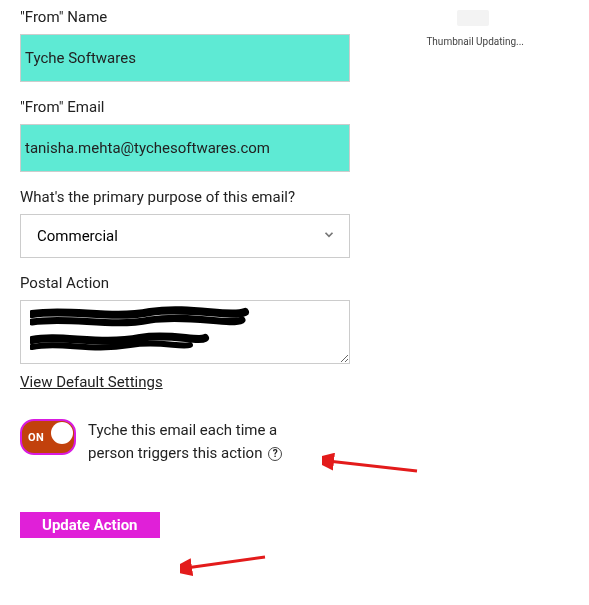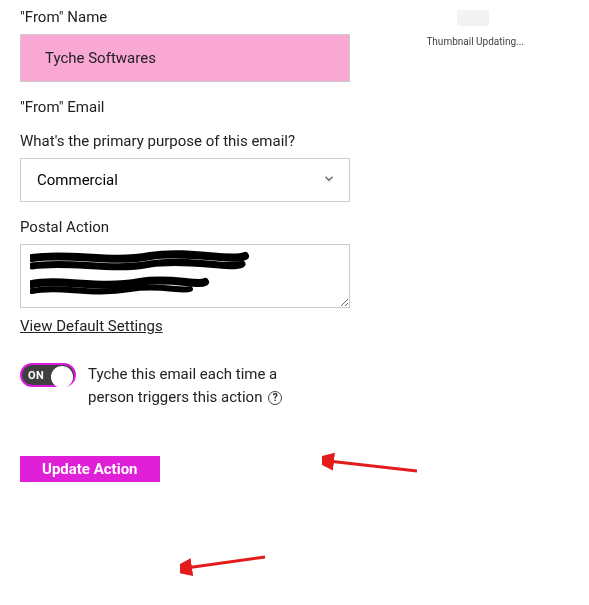--- a/index.html
+++ b/index.html
@@ -22,24 +22,24 @@
     font-size: 15px;
     color: #222;
     margin-bottom: 8px;
     display: block;
     font-weight: 400;
   }
   .textinput {
     width: 330px;
     height: 48px;
     border: 1px solid #ccc;
-    padding: 0 24px;
-    font-size: 15px;
-    color: #222;
-    background: #f9a8d4;
+    padding: 0 4px;
+    font-size: 15px;
+    color: #222;
+    background: #5eead4;
     outline: none;
     font-family: inherit;
   }
   .select-wrap {
     position: relative;
     width: 330px;
   }
   .select {
     width: 330px;
     height: 44px;
@@ -95,23 +95,23 @@
   }
   .toggle-row {
     display: flex;
     align-items: flex-start;
     margin-top: 28px;
     gap: 12px;
     position: relative;
   }
   .toggle {
     width: 56px;
-    height: 24px;
+    height: 36px;
     border-radius: 14px;
-    background: #404040;
+    background: #c2410c;
     position: relative;
     cursor: pointer;
     flex-shrink: 0;
     border: 2px solid #d81be0;
   }
   .toggle .on-text {
     position: absolute;
     left: 6px;
     top: 50%;
     transform: translateY(-50%);
@@ -189,20 +189,21 @@
 
 <div class="wrap">
 
   <div class="field">
     <label class="label">"From" Name</label>
     <input type="text" class="textinput" value="Tyche Softwares" style="">
   </div>
 
   <div class="field">
     <label class="label">"From" Email</label>
+    <input type="text" class="textinput" value="tanisha.mehta@tychesoftwares.com" style="">
   </div>
 
   <div class="field">
     <label class="label">What's the primary purpose of this email?</label>
     <div class="select-wrap">
       <select class="select">
         <option>Commercial</option>
       </select>
       <span class="chevron">
         <svg width="14" height="14" viewBox="0 0 24 24" fill="none" stroke="currentColor" stroke-width="3">

